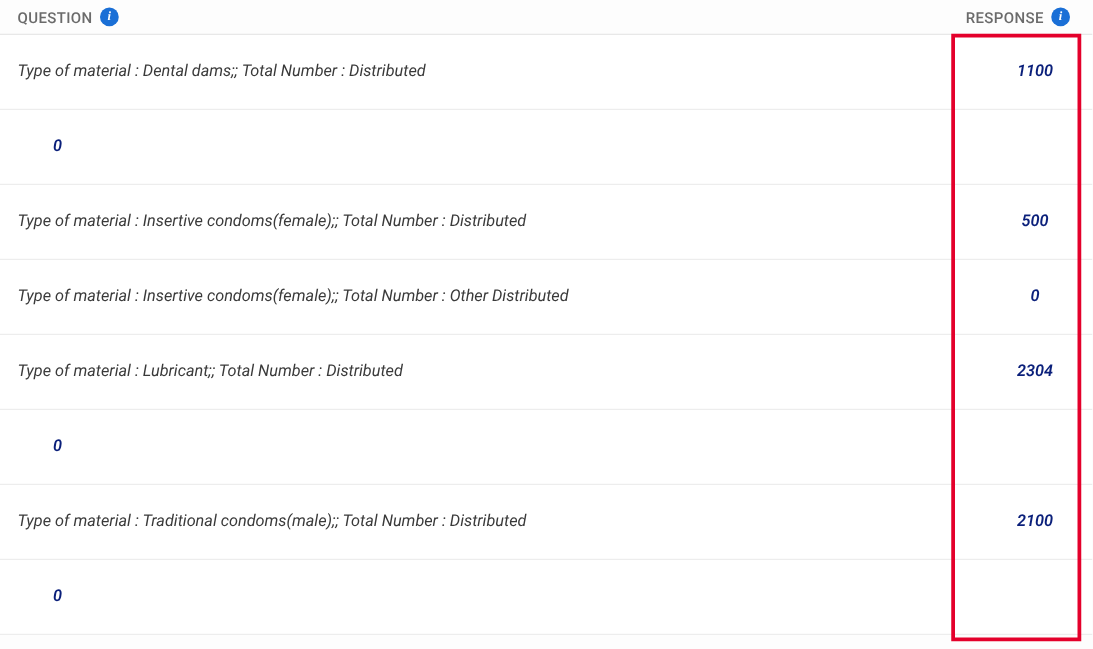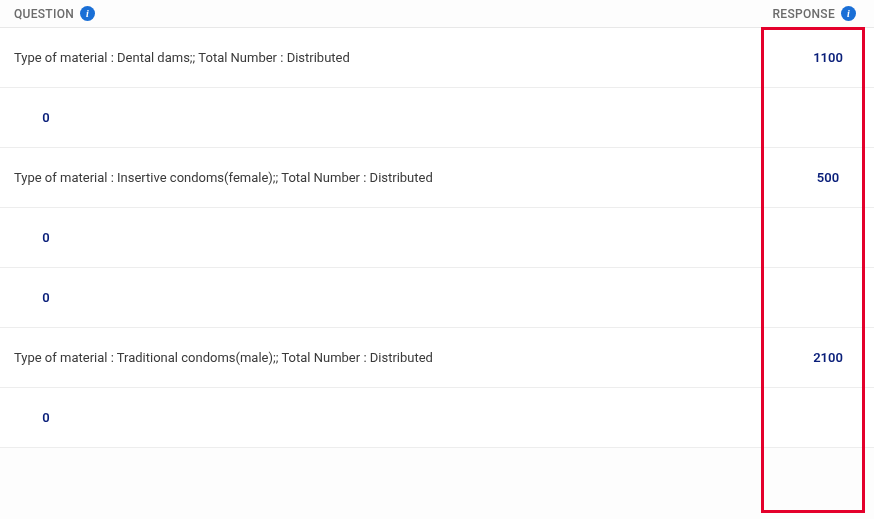--- a/index.html
+++ b/index.html
@@ -49,20 +49,21 @@
     .rows-container {
       position: relative;
     }
     .data-row {
       display: flex;
       justify-content: space-between;
       align-items: center;
       padding: 22px 18px 22px 14px;
       border-bottom: 1px solid #ededed;
       background: #ffffff;
+      font-style: italic;
     }
     .question-cell {
       font-size: 13px;
       color: #3a3a3a;
       flex: 1;
       padding-right: 20px;
     }
     .response-cell {
       font-size: 13px;
       color: #0a1f7a;
@@ -107,23 +108,28 @@
   <div class="data-row">
     <div class="response-cell">0</div>
   </div>
 
   <div class="data-row">
     <div class="question-cell">Type of material : Insertive condoms(female);; Total Number : Distributed</div>
     <div class="response-cell">500</div>
   </div>
 
   <div class="data-row">
+    <div class="question-cell">Type of material : Insertive condoms(female);; Total Number : Other Distributed</div>
     <div class="response-cell">0</div>
   </div>
 
+  <div class="data-row">
+    <div class="question-cell">Type of material : Lubricant;; Total Number : Distributed</div>
+    <div class="response-cell">2304</div>
+  </div>
 
   <div class="data-row">
     <div class="response-cell">0</div>
   </div>
 
   <div class="data-row">
     <div class="question-cell">Type of material : Traditional condoms(male);; Total Number : Distributed</div>
     <div class="response-cell">2100</div>
   </div>
 

